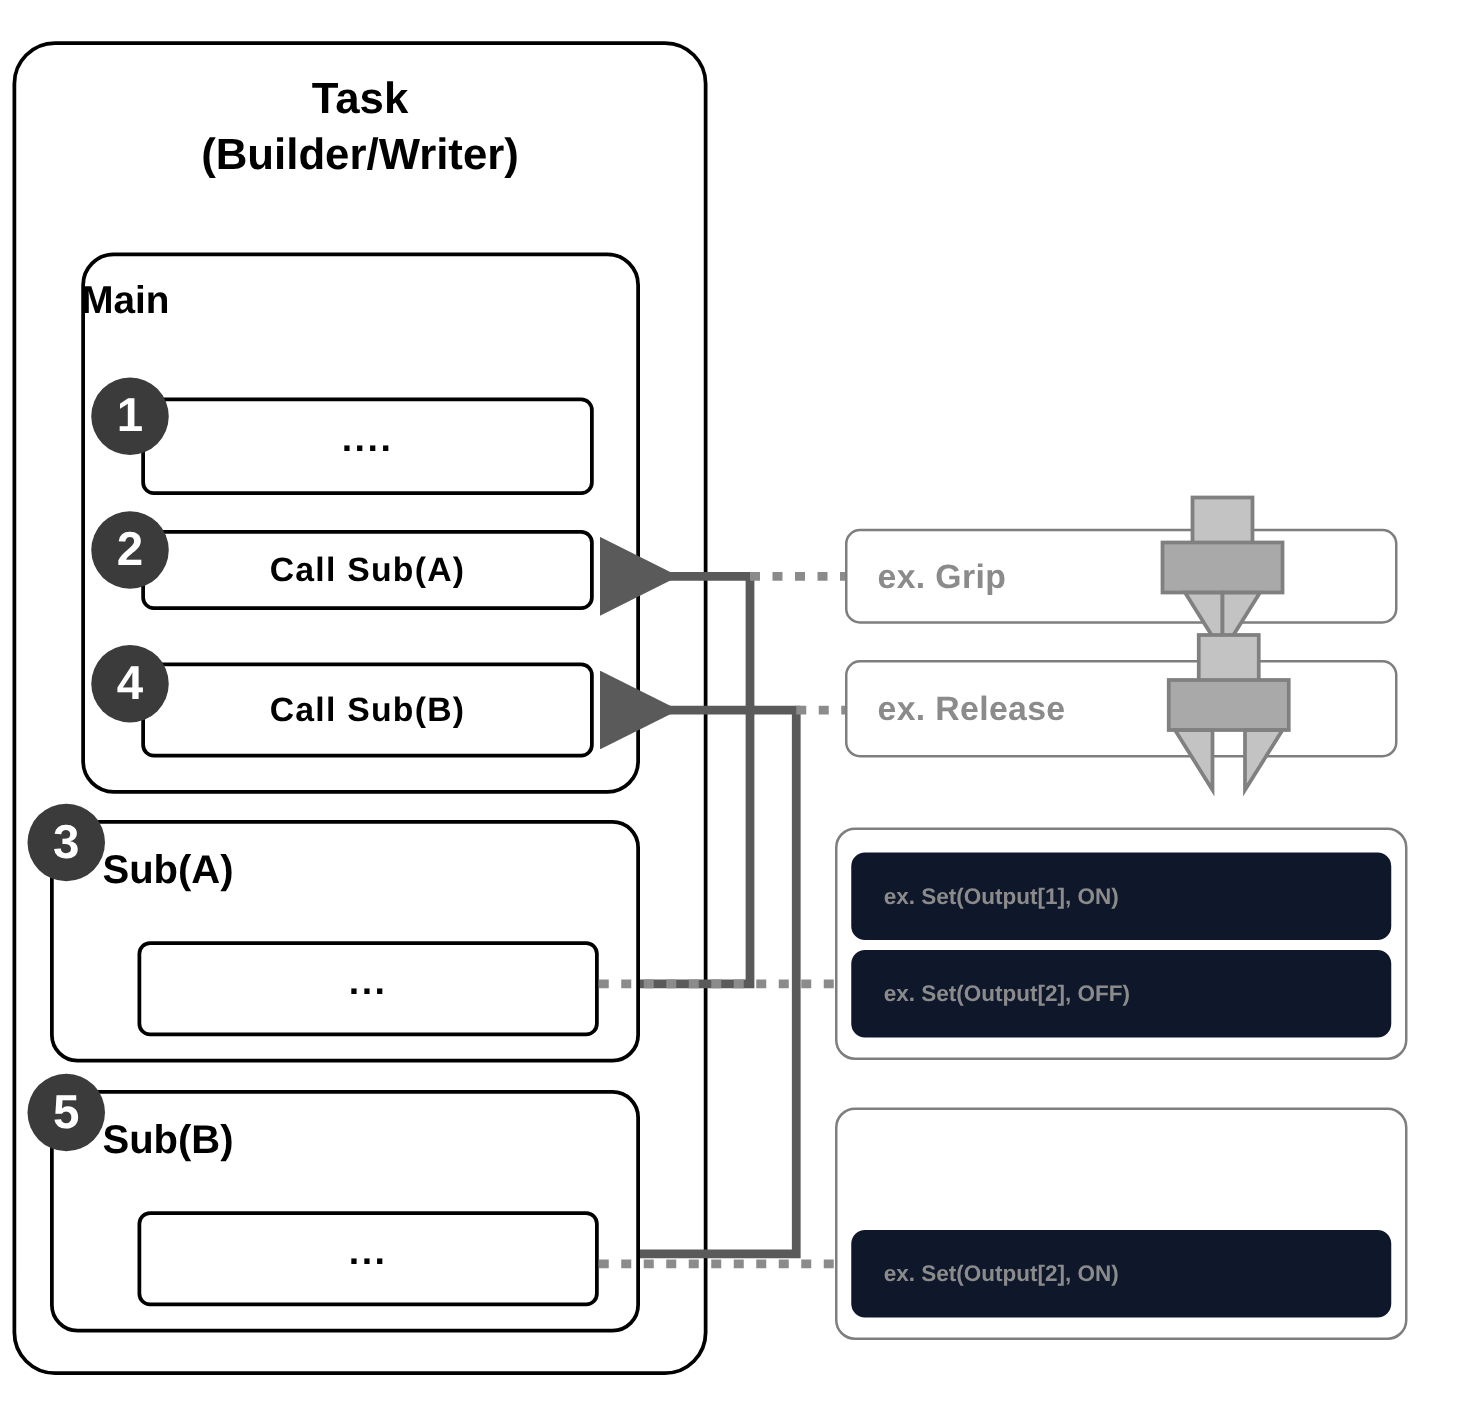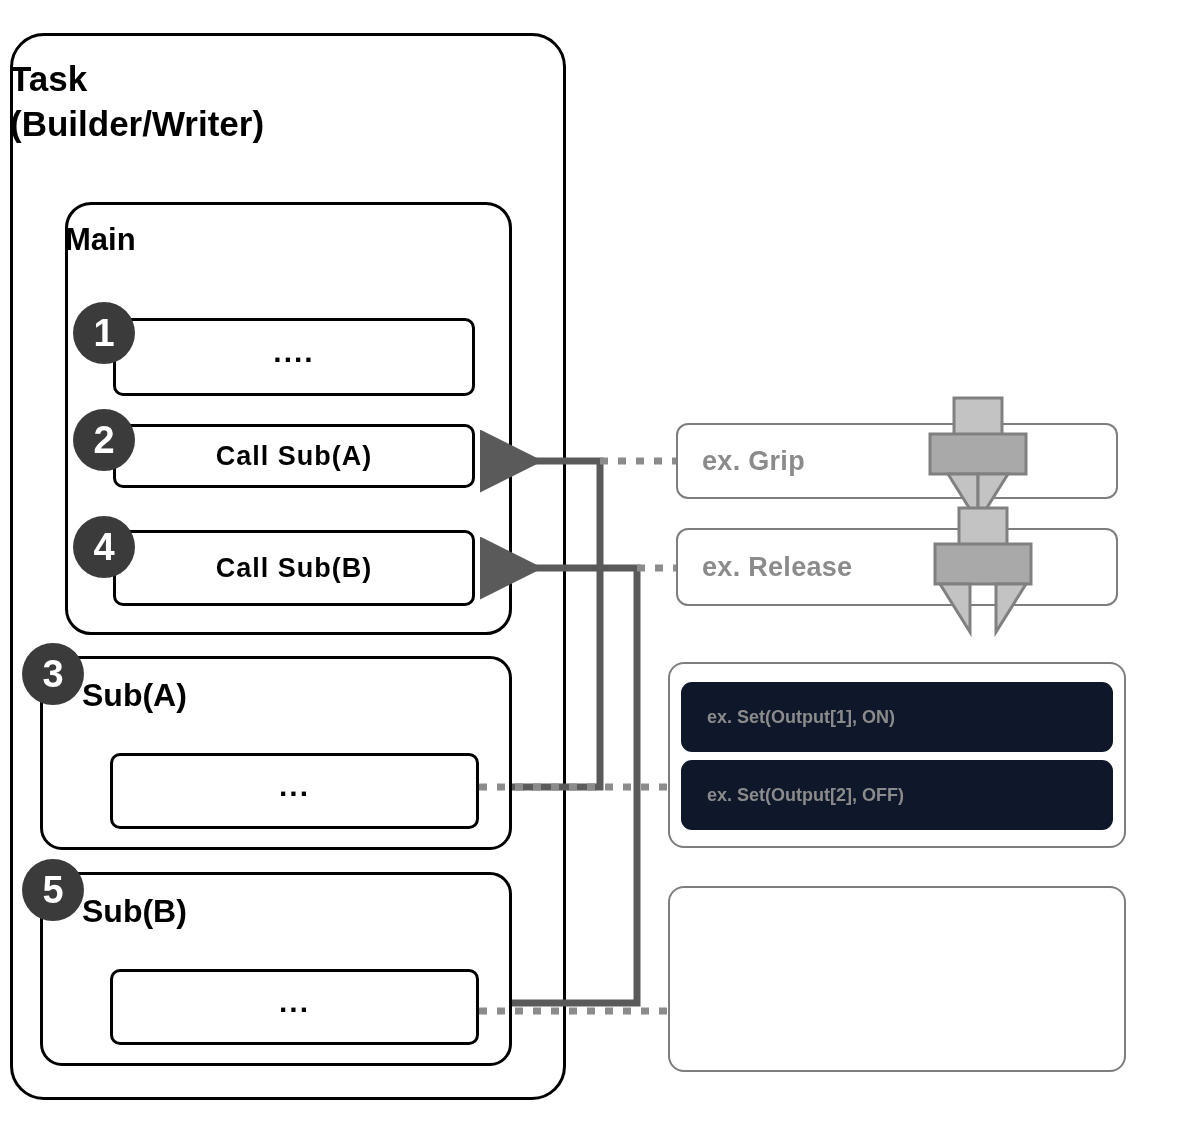--- a/index.html
+++ b/index.html
@@ -28,20 +28,21 @@
   .task-box {
     left: 10px; top: 33px;
     width: 556px; height: 1067px;
     border: 3px solid #000000;
     border-radius: 34px;
   }
   .task-title {
     position: absolute;
     left: 10px; top: 57px;
     width: 556px;
+    text-align: center;
     font-size: 35px;
     font-weight: bold;
     color: #000000;
     line-height: 1.28;
     letter-spacing: 0px;
   }
 
   .main-box {
     left: 65px; top: 202px;
     width: 447px; height: 433px;
@@ -277,14 +278,15 @@
     <rect x="17" y="38" width="96" height="40" fill="#a9a9a9" stroke="#808080" stroke-width="3"></rect>
     <path d="M 22 78 L 52 126 L 52 78 Z" fill="#c3c3c3" stroke="#808080" stroke-width="3"></path>
     <path d="M 108 78 L 78 126 L 78 78 Z" fill="#c3c3c3" stroke="#808080" stroke-width="3"></path>
   </svg>
 
   <div class="group-box groupA"></div>
   <div class="ex-inner gA1">ex. Set(Output[1], ON)</div>
   <div class="ex-inner gA2">ex. Set(Output[2], OFF)</div>
 
   <div class="group-box groupB"></div>
+  <div class="ex-inner gB2">ex. Set(Output[2], ON)</div>
 
 </div>
 
 </body></html>

